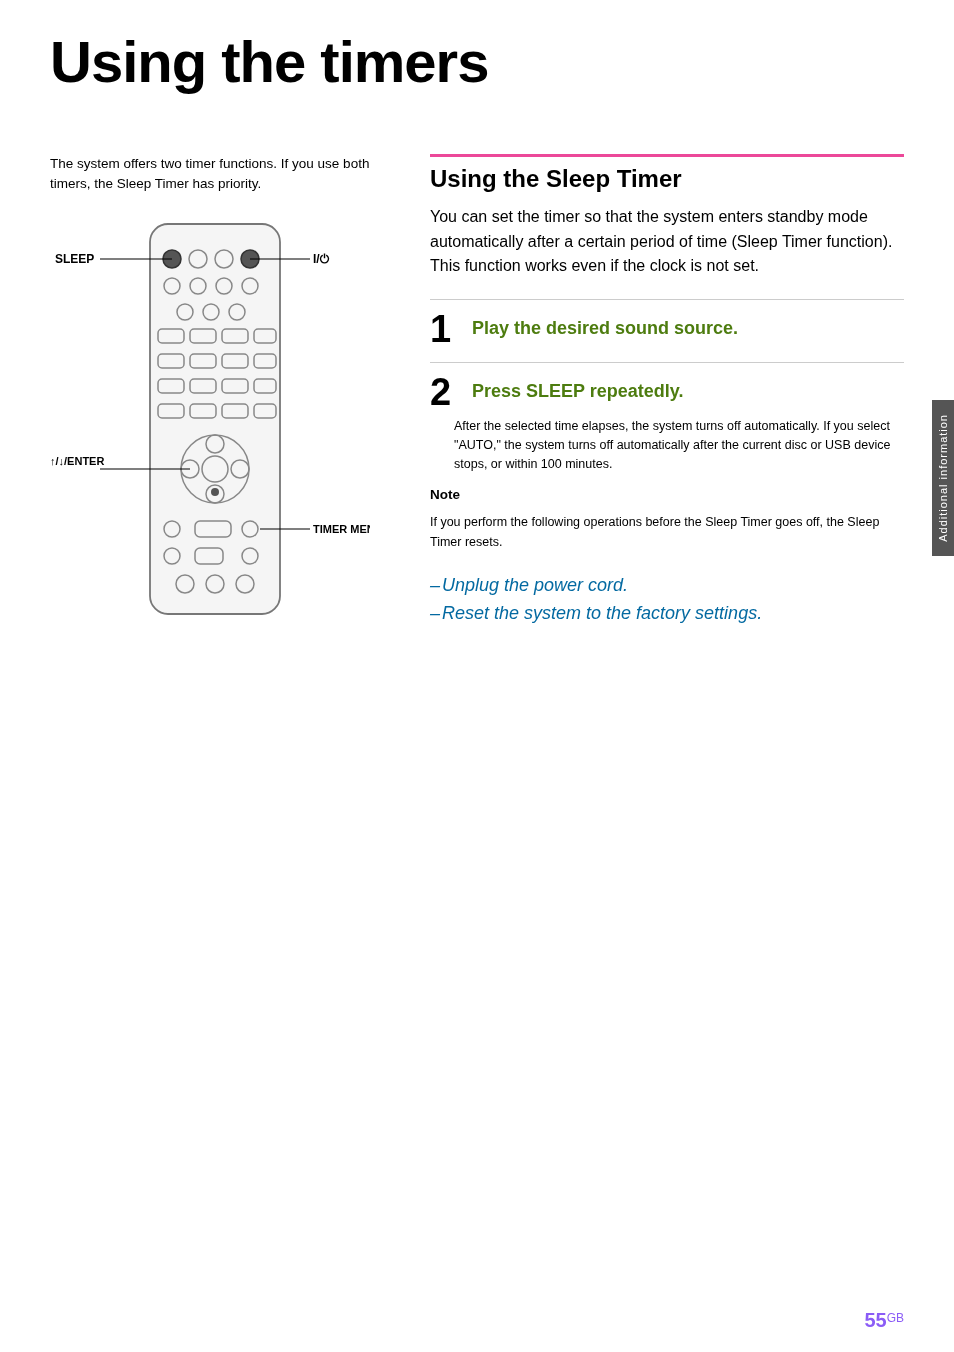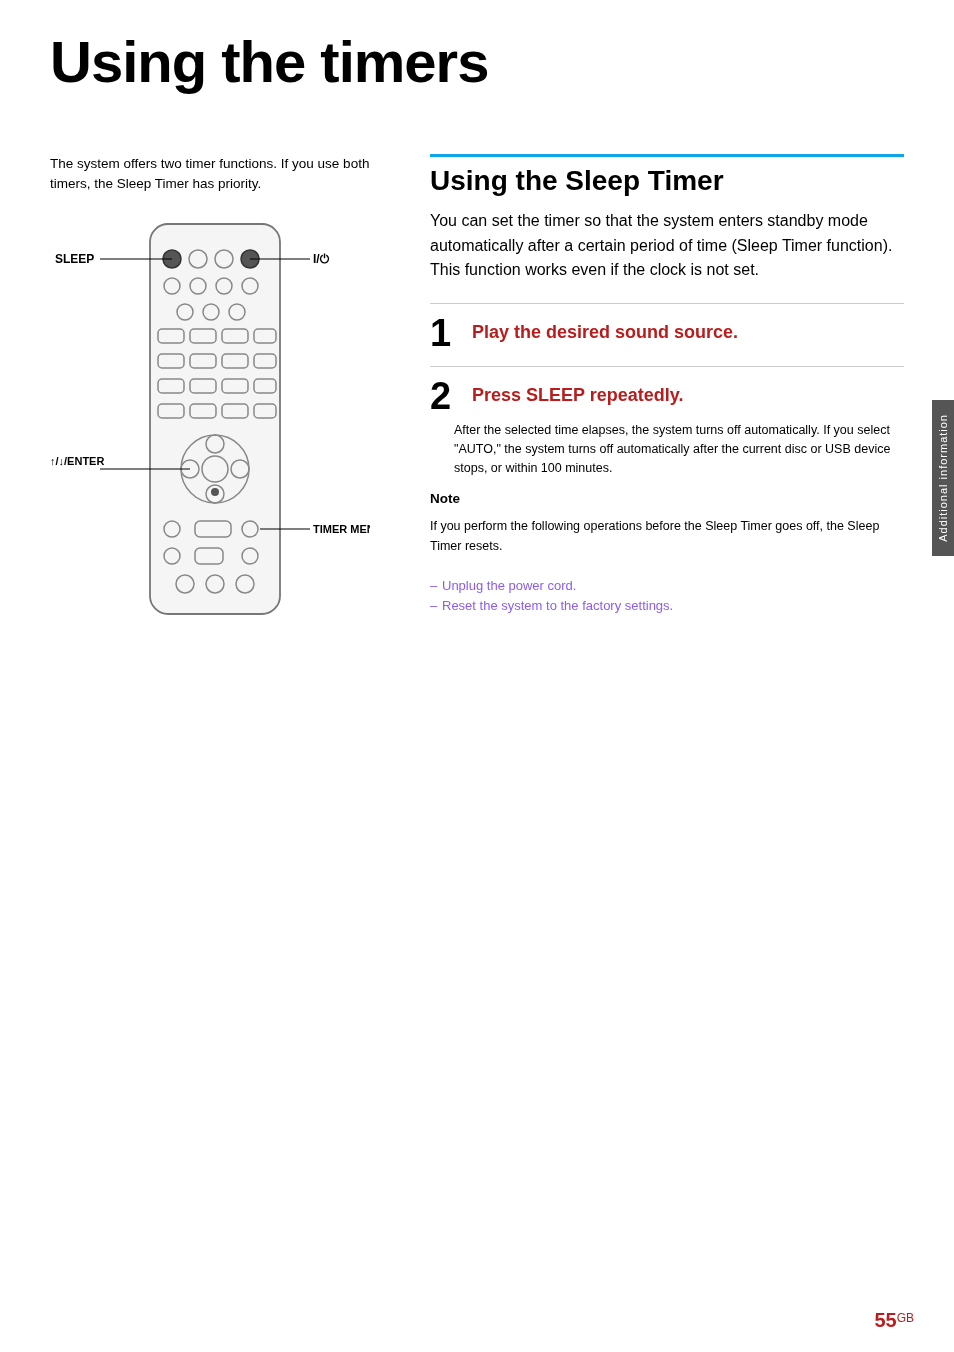--- a/index.html
+++ b/index.html
@@ -51,24 +51,24 @@
       margin-bottom: 20px;
     }
 
     .diagram-wrapper {
       position: relative;
       width: 320px;
     }
 
     
     .section-title {
-      font-size: 28px;
-      font-weight: bold;
-      color: #000;
-      border-top: 3px solid #0ea5e9;
+      font-size: 24px;
+      font-weight: bold;
+      color: #000;
+      border-top: 3px solid #ec4899;
       padding-top: 8px;
       margin-bottom: 12px;
     }
 
     .section-body-text {
       font-size: 16px;
       color: #000;
       line-height: 1.55;
       margin-bottom: 20px;
     }
@@ -90,21 +90,21 @@
       min-width: 30px;
     }
 
     .step-content {
       flex: 1;
     }
 
     .step-title {
       font-size: 18px;
       font-weight: bold;
-      color: #b91c1c;
+      color: #4d7c0f;
       margin-bottom: 4px;
       padding-top: 8px;
     }
 
     .step-desc {
       font-size: 12.5px;
       color: #000;
       line-height: 1.5;
     }
 
@@ -125,25 +125,26 @@
       line-height: 1.55;
       margin-bottom: 20px;
     }
 
     .note-list {
       list-style: none;
       padding: 0;
     }
 
     .note-list li {
-      font-size: 13px;
-      color: #8b5cf6;
+      font-size: 18px;
+      color: #0369a1;
       line-height: 1.55;
       padding-left: 12px;
       position: relative;
+      font-style: italic;
     }
 
     .note-list li::before {
       content: "–";
       position: absolute;
       left: 0;
     }
 
     
     .side-tab {
@@ -164,23 +165,23 @@
       writing-mode: vertical-rl;
       transform: rotate(180deg);
       white-space: nowrap;
       letter-spacing: 1px;
     }
 
     
     .page-number {
       position: absolute;
       bottom: 20px;
-      right: 40px;
+      right: 50px;
       font-size: 13px;
-      color: #b91c1c;
+      color: #8b5cf6;
       text-align: right;
     }
 
     .page-num-big {
       font-size: 20px;
       font-weight: bold;
     }
 
     .page-num-small {
       font-size: 12px;

